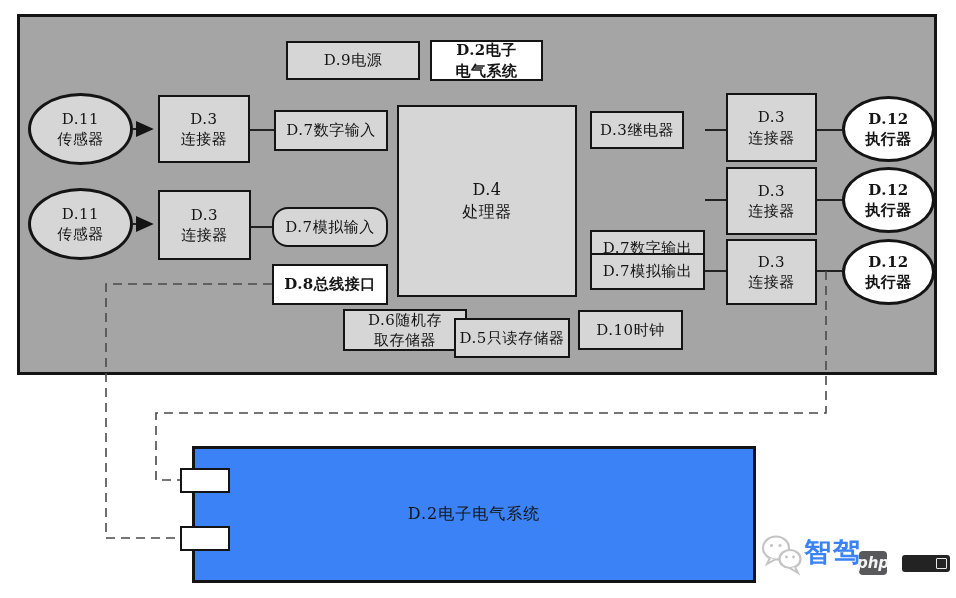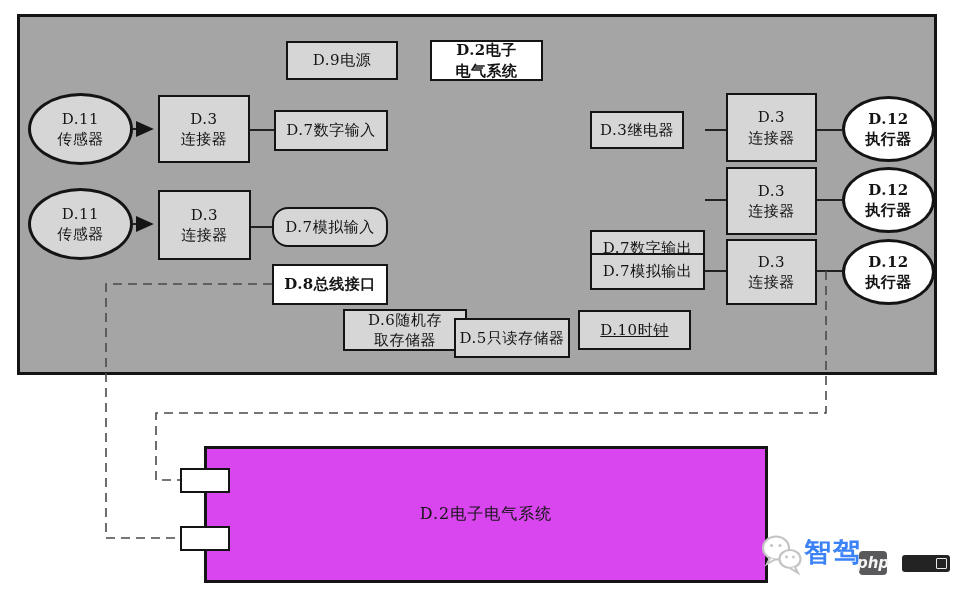--- a/index.html
+++ b/index.html
@@ -10,22 +10,22 @@
     font-family:"DejaVu Serif","Liberation Serif",serif;
     color:#141414;
     overflow:hidden;
   }
   .abs{position:absolute;box-sizing:border-box;}
   #outer-container{
     left:17px;top:14px;width:920px;height:361px;
     background:#a5a5a5;border:3px solid #141414;z-index:0;
   }
   #bottom-system{
-    left:204px;top:446px;width:564px;height:137px;
-    background:#d946ef;border:3px solid #141414;z-index:2;
+    left:192px;top:446px;width:564px;height:137px;
+    background:#3b82f6;border:3px solid #141414;z-index:2;
     display:flex;align-items:center;justify-content:center;
     font-size:16px;letter-spacing:1px;
   }
   #lines{left:0;top:0;width:956px;height:598px;z-index:1;}
   .node{
     background:#d6d6d6;border:2px solid #141414;z-index:2;
     display:flex;align-items:center;justify-content:center;
     text-align:center;font-size:15px;line-height:1.35;
     white-space:pre-line;letter-spacing:0.5px;
   }
@@ -76,42 +76,44 @@
       <line x1="817" y1="200" x2="842" y2="200"></line>
       <line x1="705" y1="271" x2="726" y2="271"></line>
       <line x1="817" y1="271" x2="842" y2="271"></line>
     </g>
     <g stroke="#4a4a4a" stroke-width="1.6" fill="none" stroke-dasharray="9 6">
       <path d="M272,284 L106,284 L106,538 L180,538"></path>
       <path d="M826,271 L826,413 L156,413 L156,480 L180,480"></path>
     </g>
   </svg>
 
-  <div class="abs node" style="left:286px;top:41px;width:112px;height:39px;">D.9电源</div>
+  <div class="abs node" style="left:286px;top:41px;width:134px;height:39px;">D.9电源</div>
   <div class="abs node white" style="left:430px;top:40px;width:113px;height:41px;">D.2电子
 电气系统</div>
 
   <div class="abs node ellipse" style="left:28px;top:93px;width:105px;height:72px;">D.11
 传感器</div>
   <div class="abs node" style="left:158px;top:95px;width:92px;height:68px;">D.3
 连接器</div>
   <div class="abs node" style="left:274px;top:110px;width:114px;height:41px;">D.7数字输入</div>
 
   <div class="abs node ellipse" style="left:28px;top:188px;width:105px;height:72px;">D.11
 传感器</div>
   <div class="abs node" style="left:158px;top:190px;width:93px;height:70px;">D.3
 连接器</div>
   <div class="abs node" style="left:272px;top:207px;width:116px;height:40px;border-radius:16px;">D.7模拟输入</div>
 
+  <div class="abs node" style="left:397px;top:105px;width:180px;height:192px;font-size:16px;">D.4
+处理器</div>
 
   <div class="abs node white" style="left:272px;top:264px;width:116px;height:41px;">D.8总线接口</div>
   <div class="abs node" style="left:323px;top:309px;width:124px;height:42px;margin-left:20px;">D.6随机存
 取存储器</div>
   <div class="abs node" style="left:454px;top:310px;width:116px;height:40px;margin-top:8px;">D.5只读存储器</div>
-  <div class="abs node" style="left:578px;top:310px;width:113px;height:40px;text-decoration:underline;">D.10时钟</div>
+  <div class="abs node" style="left:578px;top:310px;width:105px;height:40px;">D.10时钟</div>
 
   <div class="abs node" style="left:590px;top:111px;width:94px;height:38px;">D.3继电器</div>
   <div class="abs node" style="left:590px;top:182px;width:115px;height:37px;margin-top:48px;">D.7数字输出</div>
   <div class="abs node" style="left:590px;top:253px;width:115px;height:37px;">D.7模拟输出</div>
 
   <div class="abs node" style="left:726px;top:93px;width:91px;height:69px;">D.3
 连接器</div>
   <div class="abs node" style="left:726px;top:167px;width:91px;height:68px;">D.3
 连接器</div>
   <div class="abs node" style="left:726px;top:239px;width:91px;height:66px;">D.3

